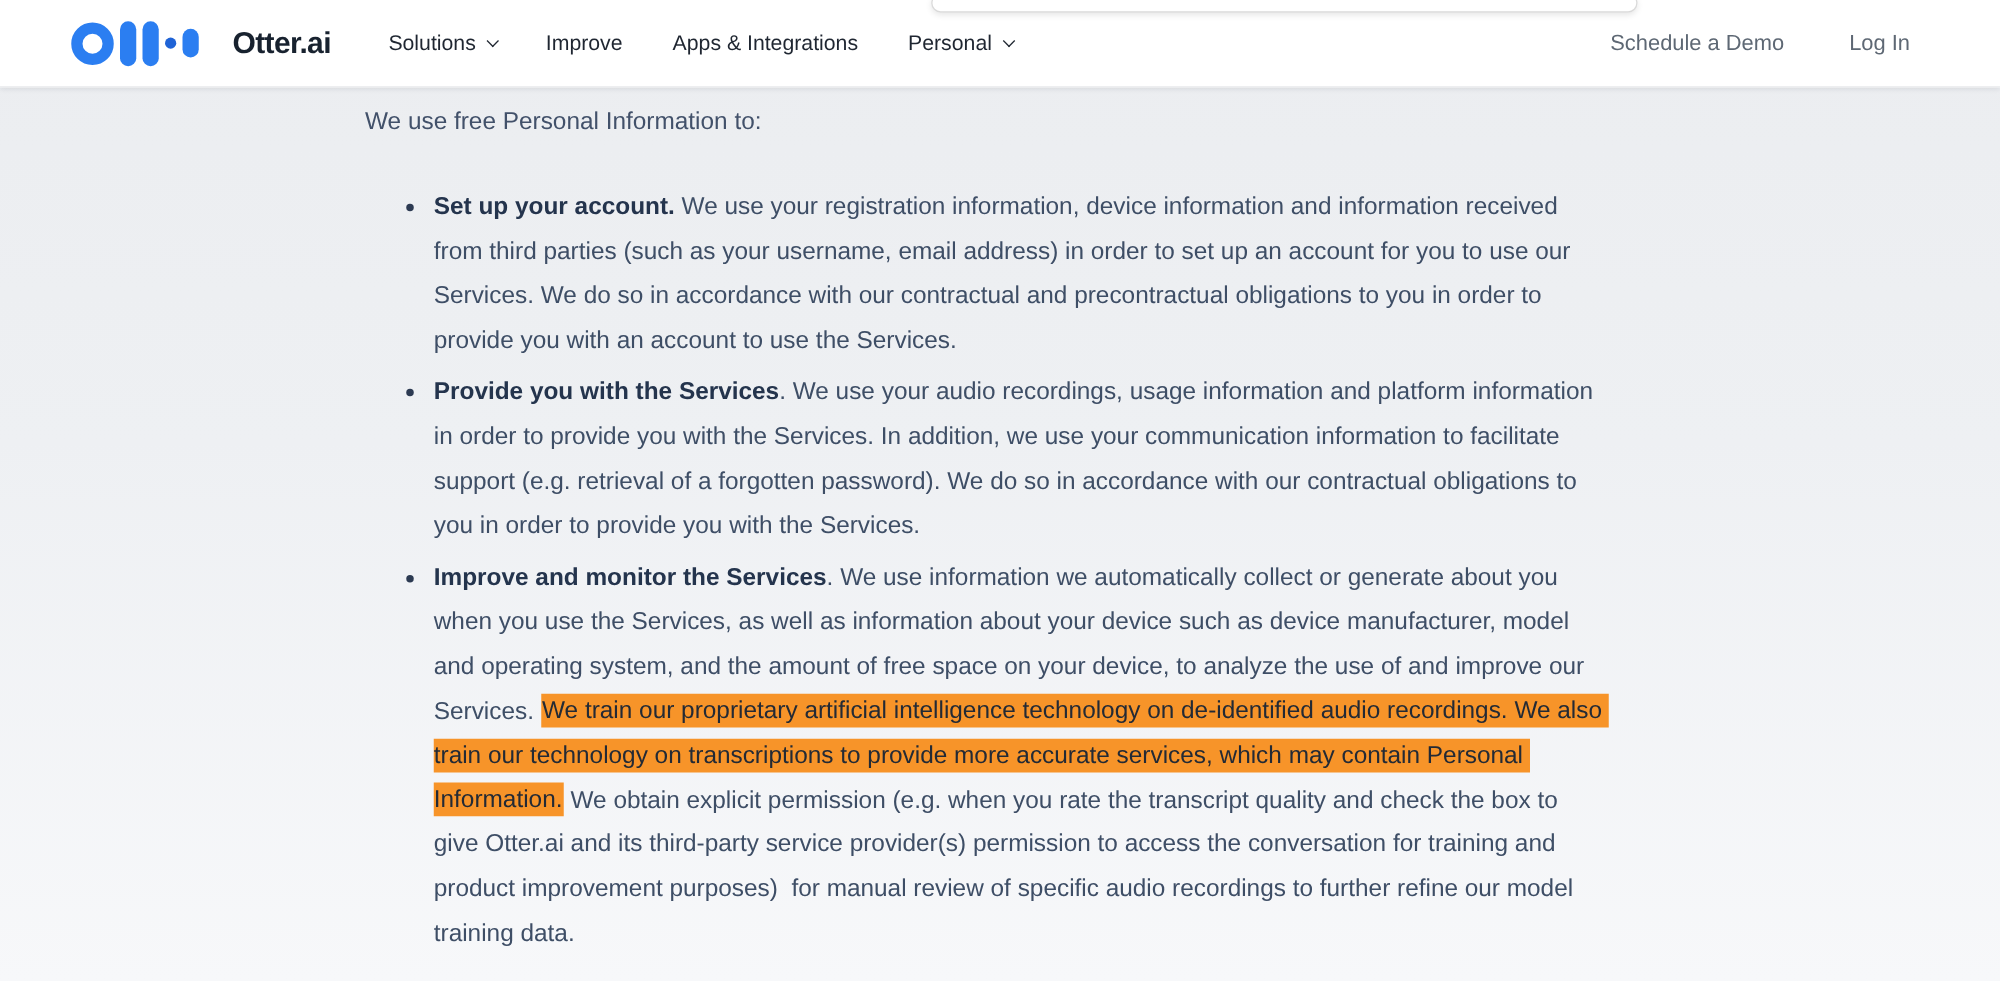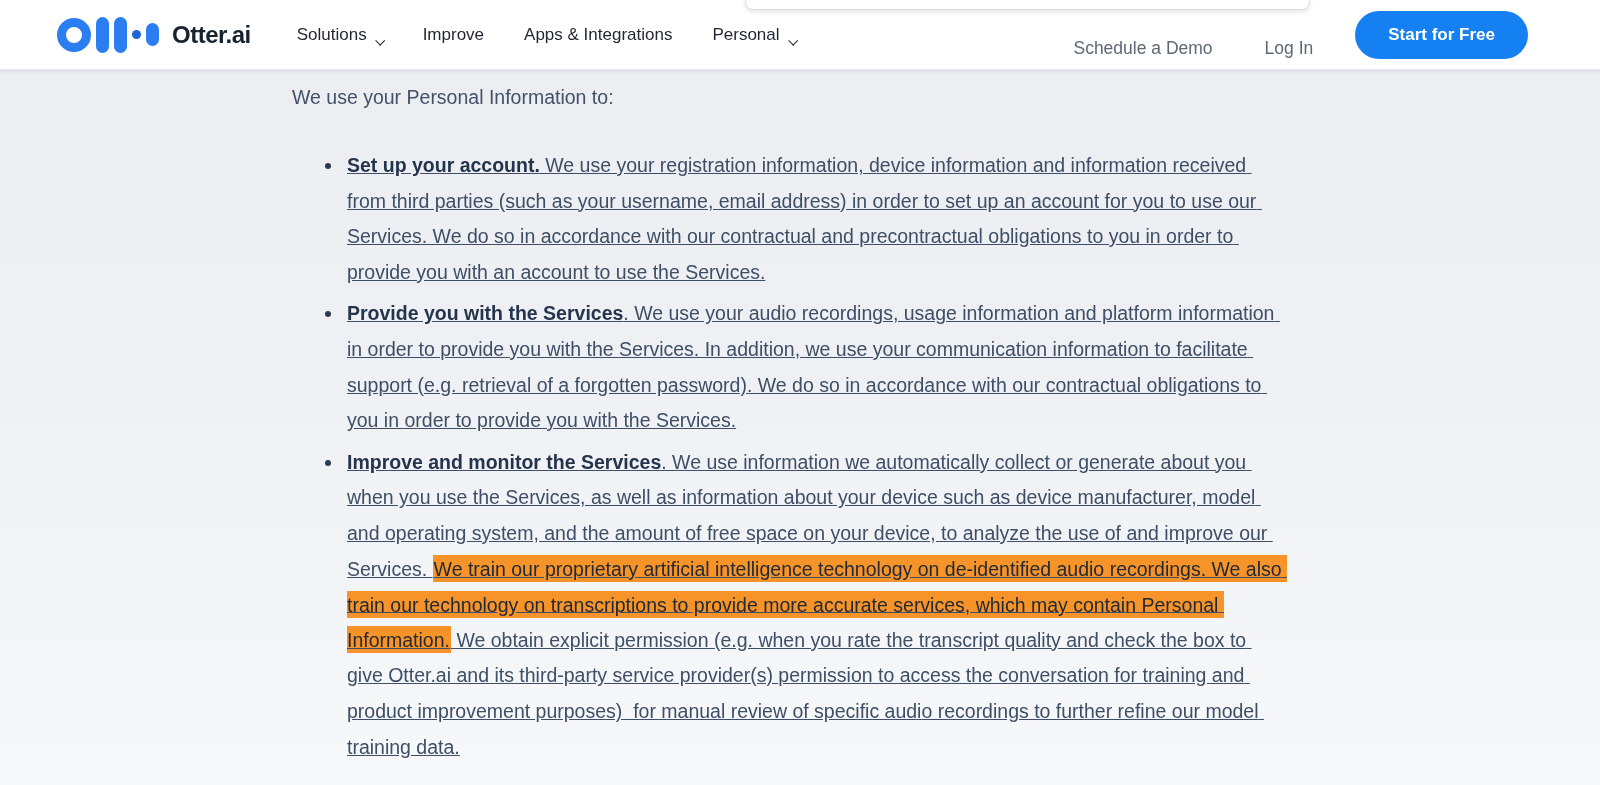--- a/index.html
+++ b/index.html
@@ -23,26 +23,26 @@
   }
   .logo { display:flex; align-items:center; cursor:pointer; }
   .logo-mark { display:flex; align-items:center; height:36px; }
   .logo-ring {
     width:34px; height:34px; border:9px solid #2b7ef1; border-radius:50%;
   }
   .logo-pill { width:13px; height:36px; background:#2b7ef1; border-radius:7px; margin-left:5px; }
   .logo-dot { width:9px; height:9px; background:#1f63d6; border-radius:50%; margin-left:5px; }
   .logo-pill-short { width:13px; height:23px; background:#2b7ef1; border-radius:7px; margin-left:5px; }
   .logo-word {
-    margin-left:13px; font-size:24px; font-weight:700; color:#18222f; letter-spacing:-0.5px;
+    margin-left:27px; font-size:24px; font-weight:700; color:#18222f; letter-spacing:-0.5px;
   }
 
   .nav-menu { display:flex; align-items:center; margin-left:46px; gap:40px; }
   .nav-item {
-    display:flex; align-items:flex-end; font-size:17px; font-weight:500;
+    display:flex; align-items:center; font-size:17px; font-weight:500;
     color:#1f2631; cursor:pointer; text-decoration:none;
   }
   .chevron {
     width:7px; height:7px; border-right:1.8px solid #1f2631; border-bottom:1.8px solid #1f2631;
     transform:rotate(45deg) translateY(-1px); display:inline-block; margin-left:9px; margin-top:-3px;
   }
 
   .nav-right { margin-left:auto; display:flex; align-items:flex-end; }
   .nav-link { font-size:17.5px; color:#5e6874; cursor:pointer; text-decoration:none; }
   .nav-link + .nav-link { margin-left:52px; }
@@ -75,21 +75,20 @@
     margin-left:55px;
     width:940px;
   }
   .bullets li {
     position:relative;
     font-size:19.5px;
     line-height:35.6px;
     color:#3e4e66;
     margin-bottom:6px;
     white-space:pre-wrap;
-    text-decoration:underline;
   }
   .bullets li::before {
     content:"";
     position:absolute; left:-22px; top:15px;
     width:6px; height:6px; border-radius:50%;
     background:#2c3a52;
   }
   .seg-bold { font-weight:700; color:#24344d; }
   .seg-highlight {
     background:#f79429;
@@ -125,26 +124,25 @@
       </a>
       <a class="nav-item">
         <span>Personal</span>
         <span class="chevron"></span>
       </a>
     </nav>
 
   <div class="nav-right">
     <a class="nav-link">Schedule a Demo</a>
     <a class="nav-link">Log In</a>
-    <button class="cta-btn">Start for Free</button>
   </div>
 
   <div class="overlay-remnant"></div>
 </header>
 
 <main class="content">
-  <p class="intro">We use your Personal Information to:</p>
+  <p class="intro">We use free Personal Information to:</p>
   <ul class="bullets">
       <li><span class="seg-bold">Set up your account.</span><span> We use your registration information, device information and information received from third parties (such as your username, email address) in order to set up an account for you to use our Services. We do so in accordance with our contractual and precontractual obligations to you in order to provide you with an account to use the Services.</span></li>
       <li><span class="seg-bold">Provide you with the Services</span><span>. We use your audio recordings, usage information and platform information in order to provide you with the Services. In addition, we use your communication information to facilitate support (e.g. retrieval of a forgotten password). We do so in accordance with our contractual obligations to you in order to provide you with the Services.</span></li>
       <li><span class="seg-bold">Improve and monitor the Services</span><span>. We use information we automatically collect or generate about you when you use the Services, as well as information about your device such as device manufacturer, model and operating system, and the amount of free space on your device, to analyze the use of and improve our Services. </span><span class="seg-highlight">We train our proprietary artificial intelligence technology on de-identified audio recordings. We also train our technology on transcriptions to provide more accurate services, which may contain Personal Information.</span><span> We obtain explicit permission (e.g. when you rate the transcript quality and check the box to give Otter.ai and its third-party service provider(s) permission to access the conversation for training and product improvement purposes)  for manual review of specific audio recordings to further refine our model training data.</span></li>
     </ul>
 </main>
 
 </body></html>

